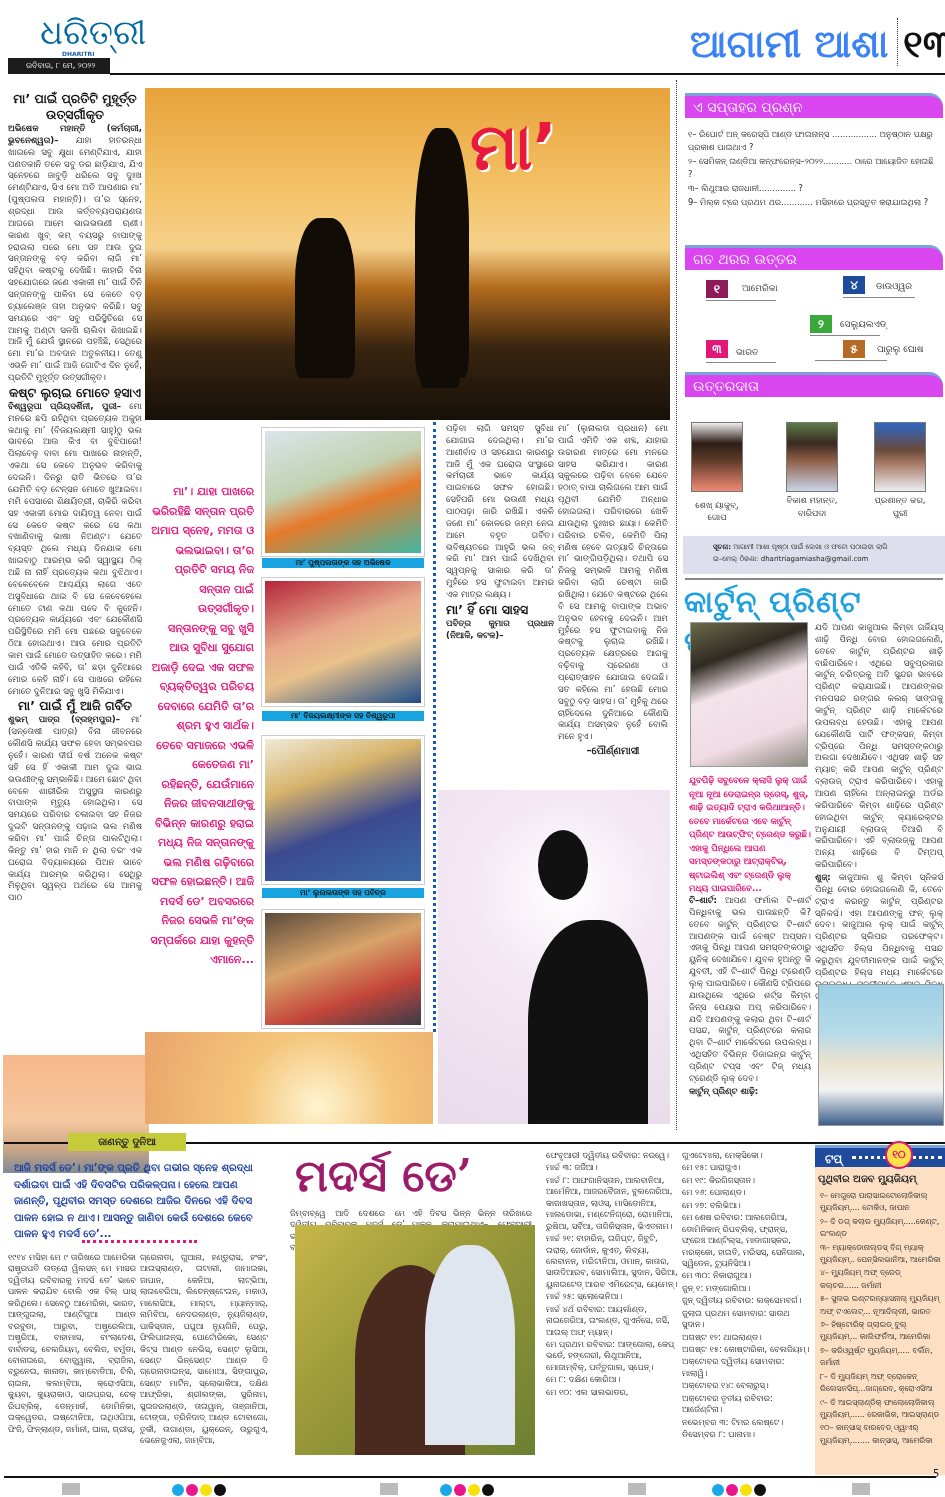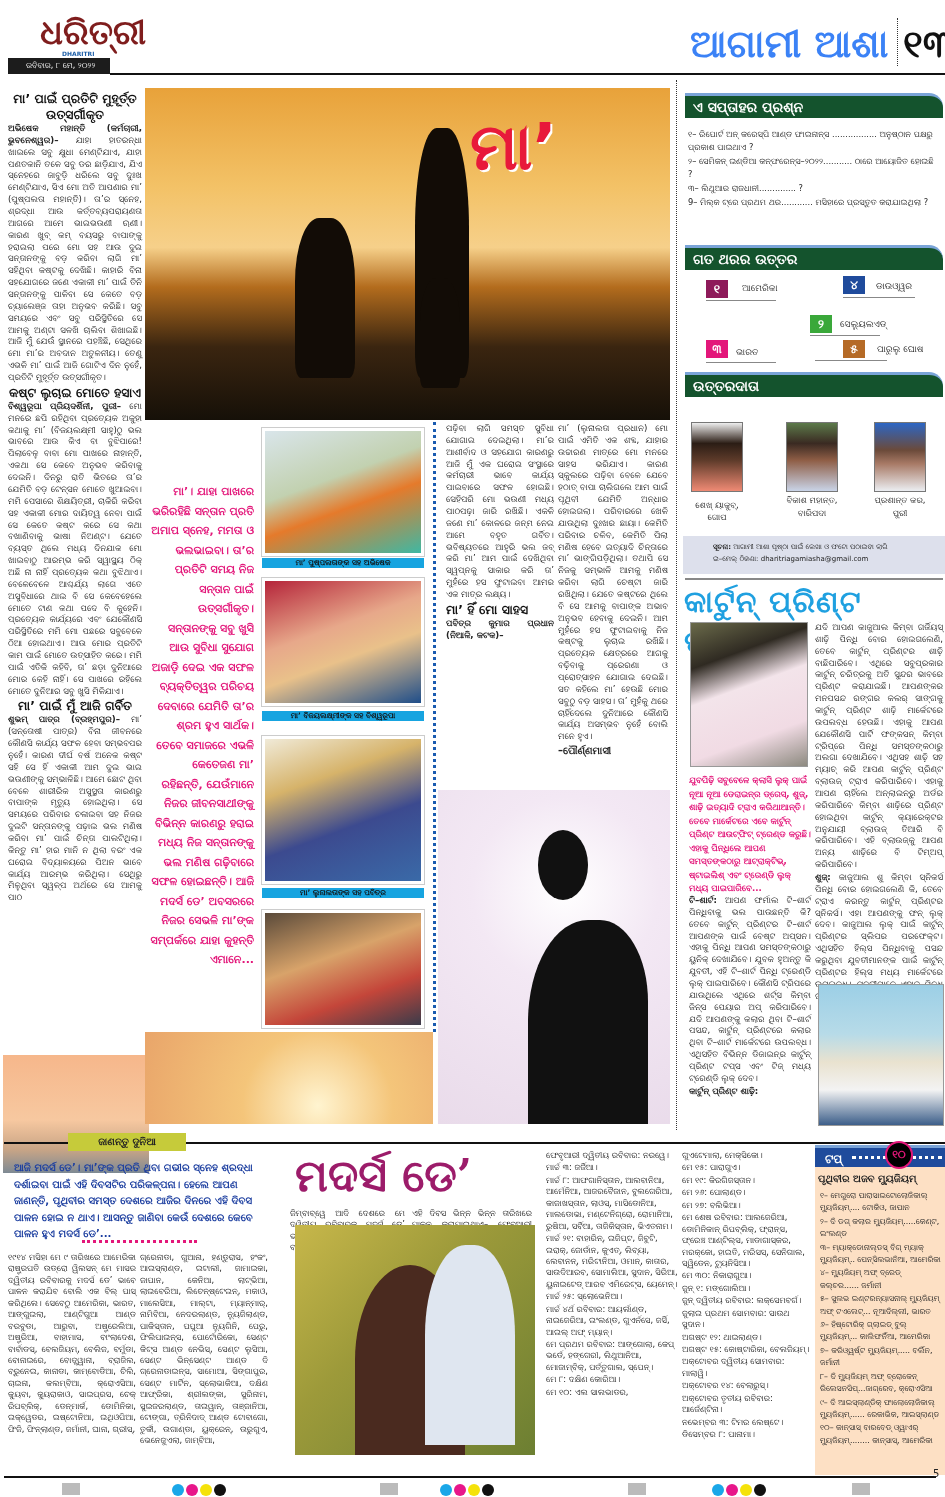--- a/index.html
+++ b/index.html
@@ -1,57 +1,57 @@
 <!DOCTYPE html>
 <html><head>
 <meta charset="utf-8">
 <style>
 *{box-sizing:border-box;margin:0;padding:0}
 body{width:945px;height:1497px;background:#fff;font-family:"DejaVu Sans",sans-serif;color:#222;position:relative;overflow:hidden;font-size:8.6px;line-height:1.38}
 .abs{position:absolute}
 .rule{position:absolute;background:#111}
 .dotv{position:absolute;border-left:1px dotted #333;width:0}
 
-#logo{left:40px;top:12px;width:80px;height:40px;color:#7f1d1d;font-size:34px;font-weight:bold;line-height:40px;font-family:"DejaVu Serif",serif}
+#logo{left:40px;top:12px;width:80px;height:40px;color:#0369a1;font-size:34px;font-weight:normal;line-height:40px;font-family:"DejaVu Serif",serif}
 #logo-sub{left:62px;top:50px;font-size:6px;color:#1d5fa8;font-weight:bold}
 #datebar{left:8px;top:58px;width:102px;height:16px;background:#1c1c1c;color:#fff;font-size:8px;padding-left:18px;line-height:16px}
 #page-title{left:690px;top:22px;font-size:38px;line-height:44px;color:#3b82f6;font-weight:bold}
 #page-num{left:903px;top:22px;font-size:38px;line-height:44px;color:#111;font-weight:bold}
 
 .col{position:absolute;text-align:justify}
 .col p{margin-bottom:1px}
 .h{font-weight:bold;font-size:12.5px;line-height:16px;text-align:center;color:#111}
 .byline{font-weight:bold}
 .pink{color:#e3177a;font-weight:bold;font-size:11px;line-height:19.5px;text-align:right}
 
 #hero{left:145px;top:88px;width:525px;height:332px;background:linear-gradient(180deg,#e8a23a 0%,#f3c267 30%,#f6d08a 48%,#b36c1d 60%,#3a2510 78%,#161008 100%)}
 #hero-title{left:470px;top:112px;font-size:64px;font-weight:bold;color:#e8193a;line-height:70px;text-shadow:2px 2px 0 #fff}
 .sil{position:absolute;background:#120c06;border-radius:40% 40% 10% 10%}
 
 .frame{position:absolute;border:3px solid #fff;box-shadow:0 0 0 1px #ccc}
 .cap{position:absolute;font-size:7.5px;font-weight:bold;color:#111;text-align:center}
 .capblue{background:#17a4e0}
 
-.banner{position:absolute;background:#14532d;color:#fff;font-weight:bold;font-size:14px;line-height:22px;padding-left:8px;border-radius:0 14px 0 0;border-top:3px solid #7aa4d8}
+.banner{position:absolute;background:#d946ef;color:#fff;font-weight:normal;font-size:14px;line-height:22px;padding-left:8px;border-radius:0 14px 0 0;border-top:3px solid #7aa4d8}
 .q{font-size:8.3px;line-height:13px}
 .ansbox{position:absolute;width:22px;height:18px;color:#fff;font-weight:bold;font-size:12px;text-align:center;line-height:18px}
 .ans{position:absolute;font-size:9px}
 .ansline{position:absolute;height:1px;background:#888}
 .person{position:absolute;width:52px;height:70px;border:1px solid #777;background:#ddd}
 .pname{position:absolute;font-size:8.5px;text-align:center;width:80px;line-height:13px}
 #notice{left:683px;top:536px;width:262px;height:38px;background:#dde0ec;font-size:7px;padding:5px 0 0 30px;line-height:12px}
 #cartoon-title{left:684px;top:582px;font-size:30px;font-weight:bold;color:#1fa0e0;line-height:40px;letter-spacing:1px}
 
 #kd-tag{left:68px;top:1133px;width:118px;height:18px;background:#c6cb3a;font-weight:bold;font-size:10px;text-align:center;line-height:18px}
 #kd-intro{left:14px;top:1160px;width:250px;color:#1d3fa0;font-weight:bold;font-size:10.2px;line-height:16.5px;text-align:left}
 #md-title{left:295px;top:1148px;font-size:44px;font-weight:bold;color:#9c1c6a;line-height:56px;font-family:"DejaVu Serif",serif}
 #md-photo{left:295px;top:1225px;width:240px;height:230px;background:linear-gradient(135deg,#c7b74a 0%,#9d9a3a 40%,#6c7f32 100%)}
 #tips{left:815px;top:1145px;width:130px;height:330px;background:#fde0c4}
 #tips-head{left:815px;top:1145px;width:130px;height:22px;background:#1f4b9c;color:#fff;font-weight:bold;font-size:12px;line-height:22px;padding-left:10px;border-top:3px solid #7aa4d8}
-#tips-badge{left:885px;top:1141px;width:28px;height:28px;border-radius:50%;background:#000000;border:2px solid #e3177a;color:#e3177a;font-weight:bold;font-size:11px;text-align:center;line-height:24px}
+#tips-badge{left:885px;top:1141px;width:28px;height:28px;border-radius:50%;background:#fde047;border:2px solid #e3177a;color:#e3177a;font-weight:bold;font-size:11px;text-align:center;line-height:24px}
 .reg{position:absolute;width:12px;height:12px;border-radius:50%}
 .gray{position:absolute;width:18px;height:12px;background:#bbb}
 </style>
 </head>
 <body>
 
 <div class="abs" id="logo">ଧରିତ୍ରୀ</div>
 <div class="abs" id="logo-sub">DHARITRI</div>
 <div class="abs" id="datebar">ରବିବାର, ୮ ମେ, ୨୦୨୨</div>
 <div class="rule" style="left:110px;top:73px;width:835px;height:2px"></div>
@@ -90,21 +90,21 @@
 <div class="abs" style="left:3px;top:1055px;width:146px;height:118px;background:linear-gradient(180deg,#f6b78b 0%,#f7c8a0 55%,#c9a586 80%,#7e8a94 100%)"></div>
 <div class="abs" style="left:145px;top:1032px;width:288px;height:92px;background:radial-gradient(circle at 60% 80%,#fff4d0 0%,#f4c57a 40%,#e9a56a 100%)"></div>
 
 <div class="col" style="left:446px;top:423px;width:108px">
   <p>ପଢ଼ିବା ଲାଗି ସମସ୍ତ ସୁବିଧା ଯୋଗାଇ ଦେଇଥିଲା। ମା’ର ଆଶୀର୍ବାଦ ଓ ସହଯୋଗ କାରଣରୁ ଆଜି ମୁଁ ଏକ ଘରୋଇ ସଂସ୍ଥାରେ କର୍ମଚାରୀ ଭାବେ କାର୍ଯ୍ୟ ପାଇବାରେ ସଫଳ ହୋଇଛି। ସେହିପରି ମୋ ଭଉଣୀ ମଧ୍ୟ ପାଠପଢ଼ା ଜାରି ରଖିଛି। ଏକଳି ଜଣେ ମା’ କୋଳରେ ଜନ୍ମ ନେଇ ଆମେ ବହୁତ ଗର୍ବିତ। ଭବିଷ୍ୟତରେ ଆହୁରି ଭଲ ଜବ୍ କରି ମା’ ଆମ ପାଇଁ ଦେଖିଥିବା ସ୍ୱପ୍ନକୁ ସାକାର କରି ତା’ ମୁହଁରେ ହସ ଫୁଟାଇବା ଆମର ଏକ ମାତ୍ର ଲକ୍ଷ୍ୟ।</p>
   <div class="h" style="text-align:left">ମା’ ହିଁ ମୋ ସାହସ</div>
   <p><span class="byline">ପବିତ୍ର କୁମାର ପ୍ରଧାନ (ନିଆଳି, କଟକ)–</span></p>
 </div>
 <div class="col" style="left:558px;top:423px;width:110px">
   <p>ମା’ (ଲୁନାଲତା ପ୍ରଧାନ) ମୋ ପାଇଁ ଏମିତି ଏକ ଶବ୍ଦ, ଯାହାର ଉଚ୍ଚାରଣ ମାତ୍ରେ ମୋ ମନରେ ସାହସ ଭରିଯାଏ। କାରଣ ସ୍କୁଲରେ ପଢ଼ିବା ବେଳେ ଯେବେ ହଠାତ୍ ବାପା ଚାଲିଗଲେ ଆମ ପାଇଁ ପୃଥିବୀ ଯେମିତି ଅନ୍ଧାର ହୋଇଗଲା। ପରିବାରରେ ଖେଳି ଯାଉଥିଲା ଦୁଃଖର ଛାୟା। କେମିତି ପରିବାର ଚଳିବ, କେମିତି ପିଲା ମଣିଷ ହେବେ ଇତ୍ୟାଦି ଚିନ୍ତାରେ ମା’ ଭାଙ୍ଗିପଡ଼ିଥିଲା। ତଥାପି ସେ ନିଜକୁ ସମ୍ଭାଳି ଆମକୁ ମଣିଷ କରିବା ଲାଗି ଚେଷ୍ଟା ଜାରି ରଖିଥିଲା। ଯେତେ କଷ୍ଟରେ ଥିଲେ ବି ସେ ଆମକୁ ବାପାଙ୍କ ଅଭାବ ଅନୁଭବ ହେବାକୁ ଦେଇନି। ଆମ ମୁହଁରେ ହସ ଫୁଟାଇବାକୁ ନିଜ କଷ୍ଟକୁ ଲୁଚାଇ ରଖିଛି। ପ୍ରତ୍ୟେକ କ୍ଷେତ୍ରରେ ଆଗକୁ ବଢ଼ିବାକୁ ପ୍ରେରଣା ଓ ପ୍ରୋତ୍ସାହନ ଯୋଗାଇ ଦେଇଛି। ସତ କହିଲେ ମା’ ହେଉଛି ମୋର ସବୁଠୁ ବଡ଼ ସାହସ। ତା’ ମୁହଁକୁ ଥରେ ଚାହିଁଦେଲେ ଦୁନିଆରେ କୌଣସି କାର୍ଯ୍ୟ ଅସମ୍ଭବ ନୁହେଁ ବୋଲି ମନେ ହୁଏ।</p>
-  <p style="text-align:left;font-weight:bold;font-size:10px">–ପୌର୍ଣ୍ଣମାସୀ</p>
+  <p style="text-align:center;font-weight:bold;font-size:10px">–ପୌର୍ଣ୍ଣମାସୀ</p>
 </div>
 
 <div class="abs" style="left:438px;top:790px;width:232px;height:334px;background:radial-gradient(circle at 55% 30%,#fff 0%,#f3e8f4 35%,#e9dbea 100%)">
   <div class="sil" style="left:90px;top:130px;width:120px;height:204px;background:#111;border-radius:50% 40% 0 0"></div>
   <div class="sil" style="left:100px;top:40px;width:50px;height:70px;background:#111;border-radius:50%"></div>
 </div>
 
 <div class="dotv" style="left:676px;top:80px;height:1050px"></div>
 
 <div class="banner" style="left:685px;top:93px;width:258px">ଏ ସପ୍ତାହର ପ୍ରଶ୍ନ</div>

